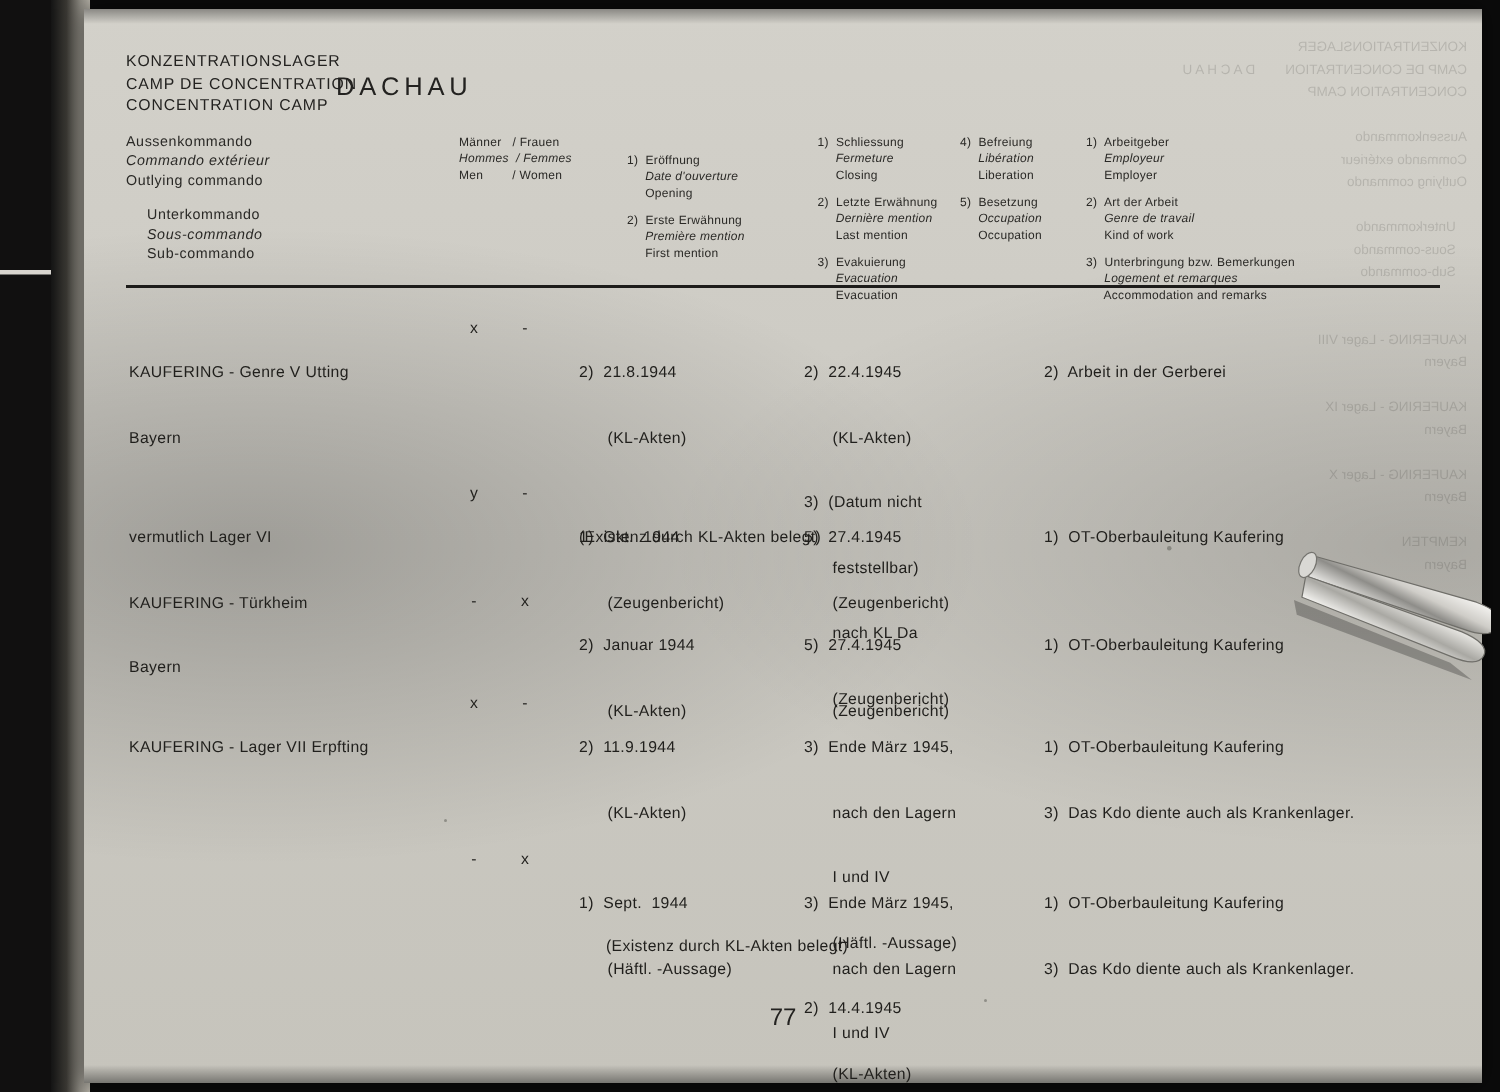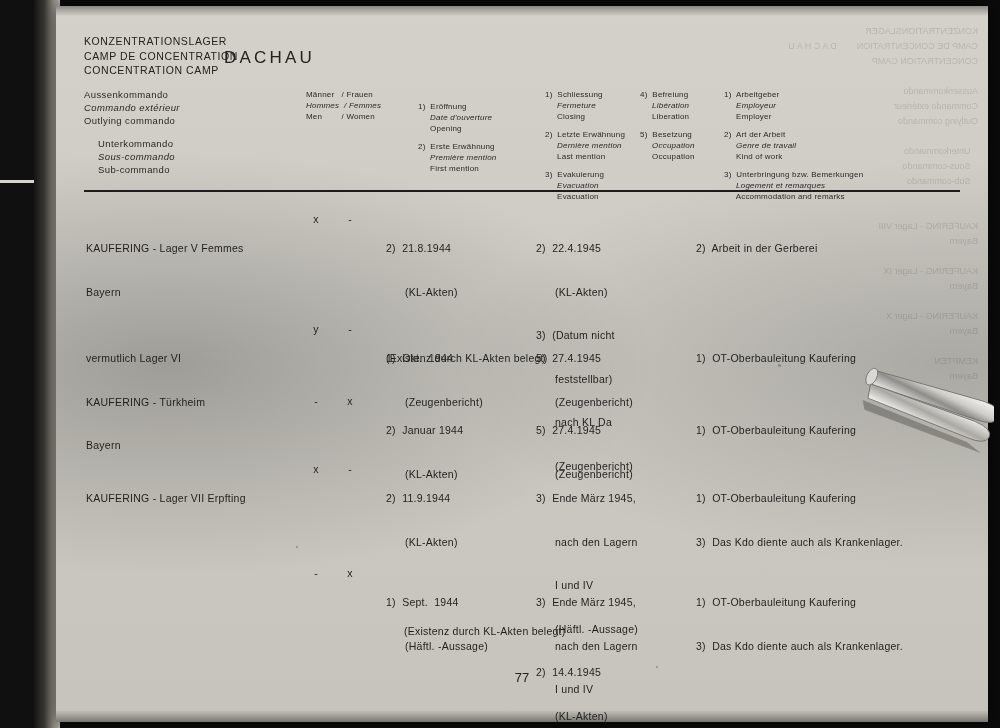--- a/index.html
+++ b/index.html
@@ -157,21 +157,21 @@
   .c-1 { left: 330px; width: 160px; }
   .c-2 { left: 480px; width: 170px; }
   .c-3 { left: 640px; width: 270px; }
   .c-wide { left: 330px; width: 420px; }
 
   .pageno {
     position: absolute;
     left: 0; top: 664px;
     width: 932px;
     text-align: center;
-    font-size: 13px;
+    font-size: 16px;
     color: #232220;
   }
 
   
   .speck {
     position: absolute;
     background: #5a5953;
     border-radius: 50%;
     opacity: 0.5;
   }
@@ -298,21 +298,21 @@
         <div class="fr" style="white-space:pre">     Logement et remarques</div>
         <div style="white-space:pre">     Accommodation and remarks</div>
       </div>
 
       <div class="rule"></div>
 
       <div class="tbl">
 
         <div class="row" style="height:112px;">
           <div class="cell c-name" style="top:10px;">
-            <div>KAUFERING - Lager V Femmes</div>
+            <div>KAUFERING - Genre V Utting</div>
             <div>Bayern</div>
           </div>
           <div class="cell c-m" style="top:10px;">x</div>
           <div class="cell c-f" style="top:10px;">-</div>
           <div class="cell c-1" style="top:10px;">
             <div>2)  21.8.1944</div>
             <div>      (KL-Akten)</div>
           </div>
           <div class="cell c-2" style="top:10px;">
             <div>2)  22.4.1945</div>

